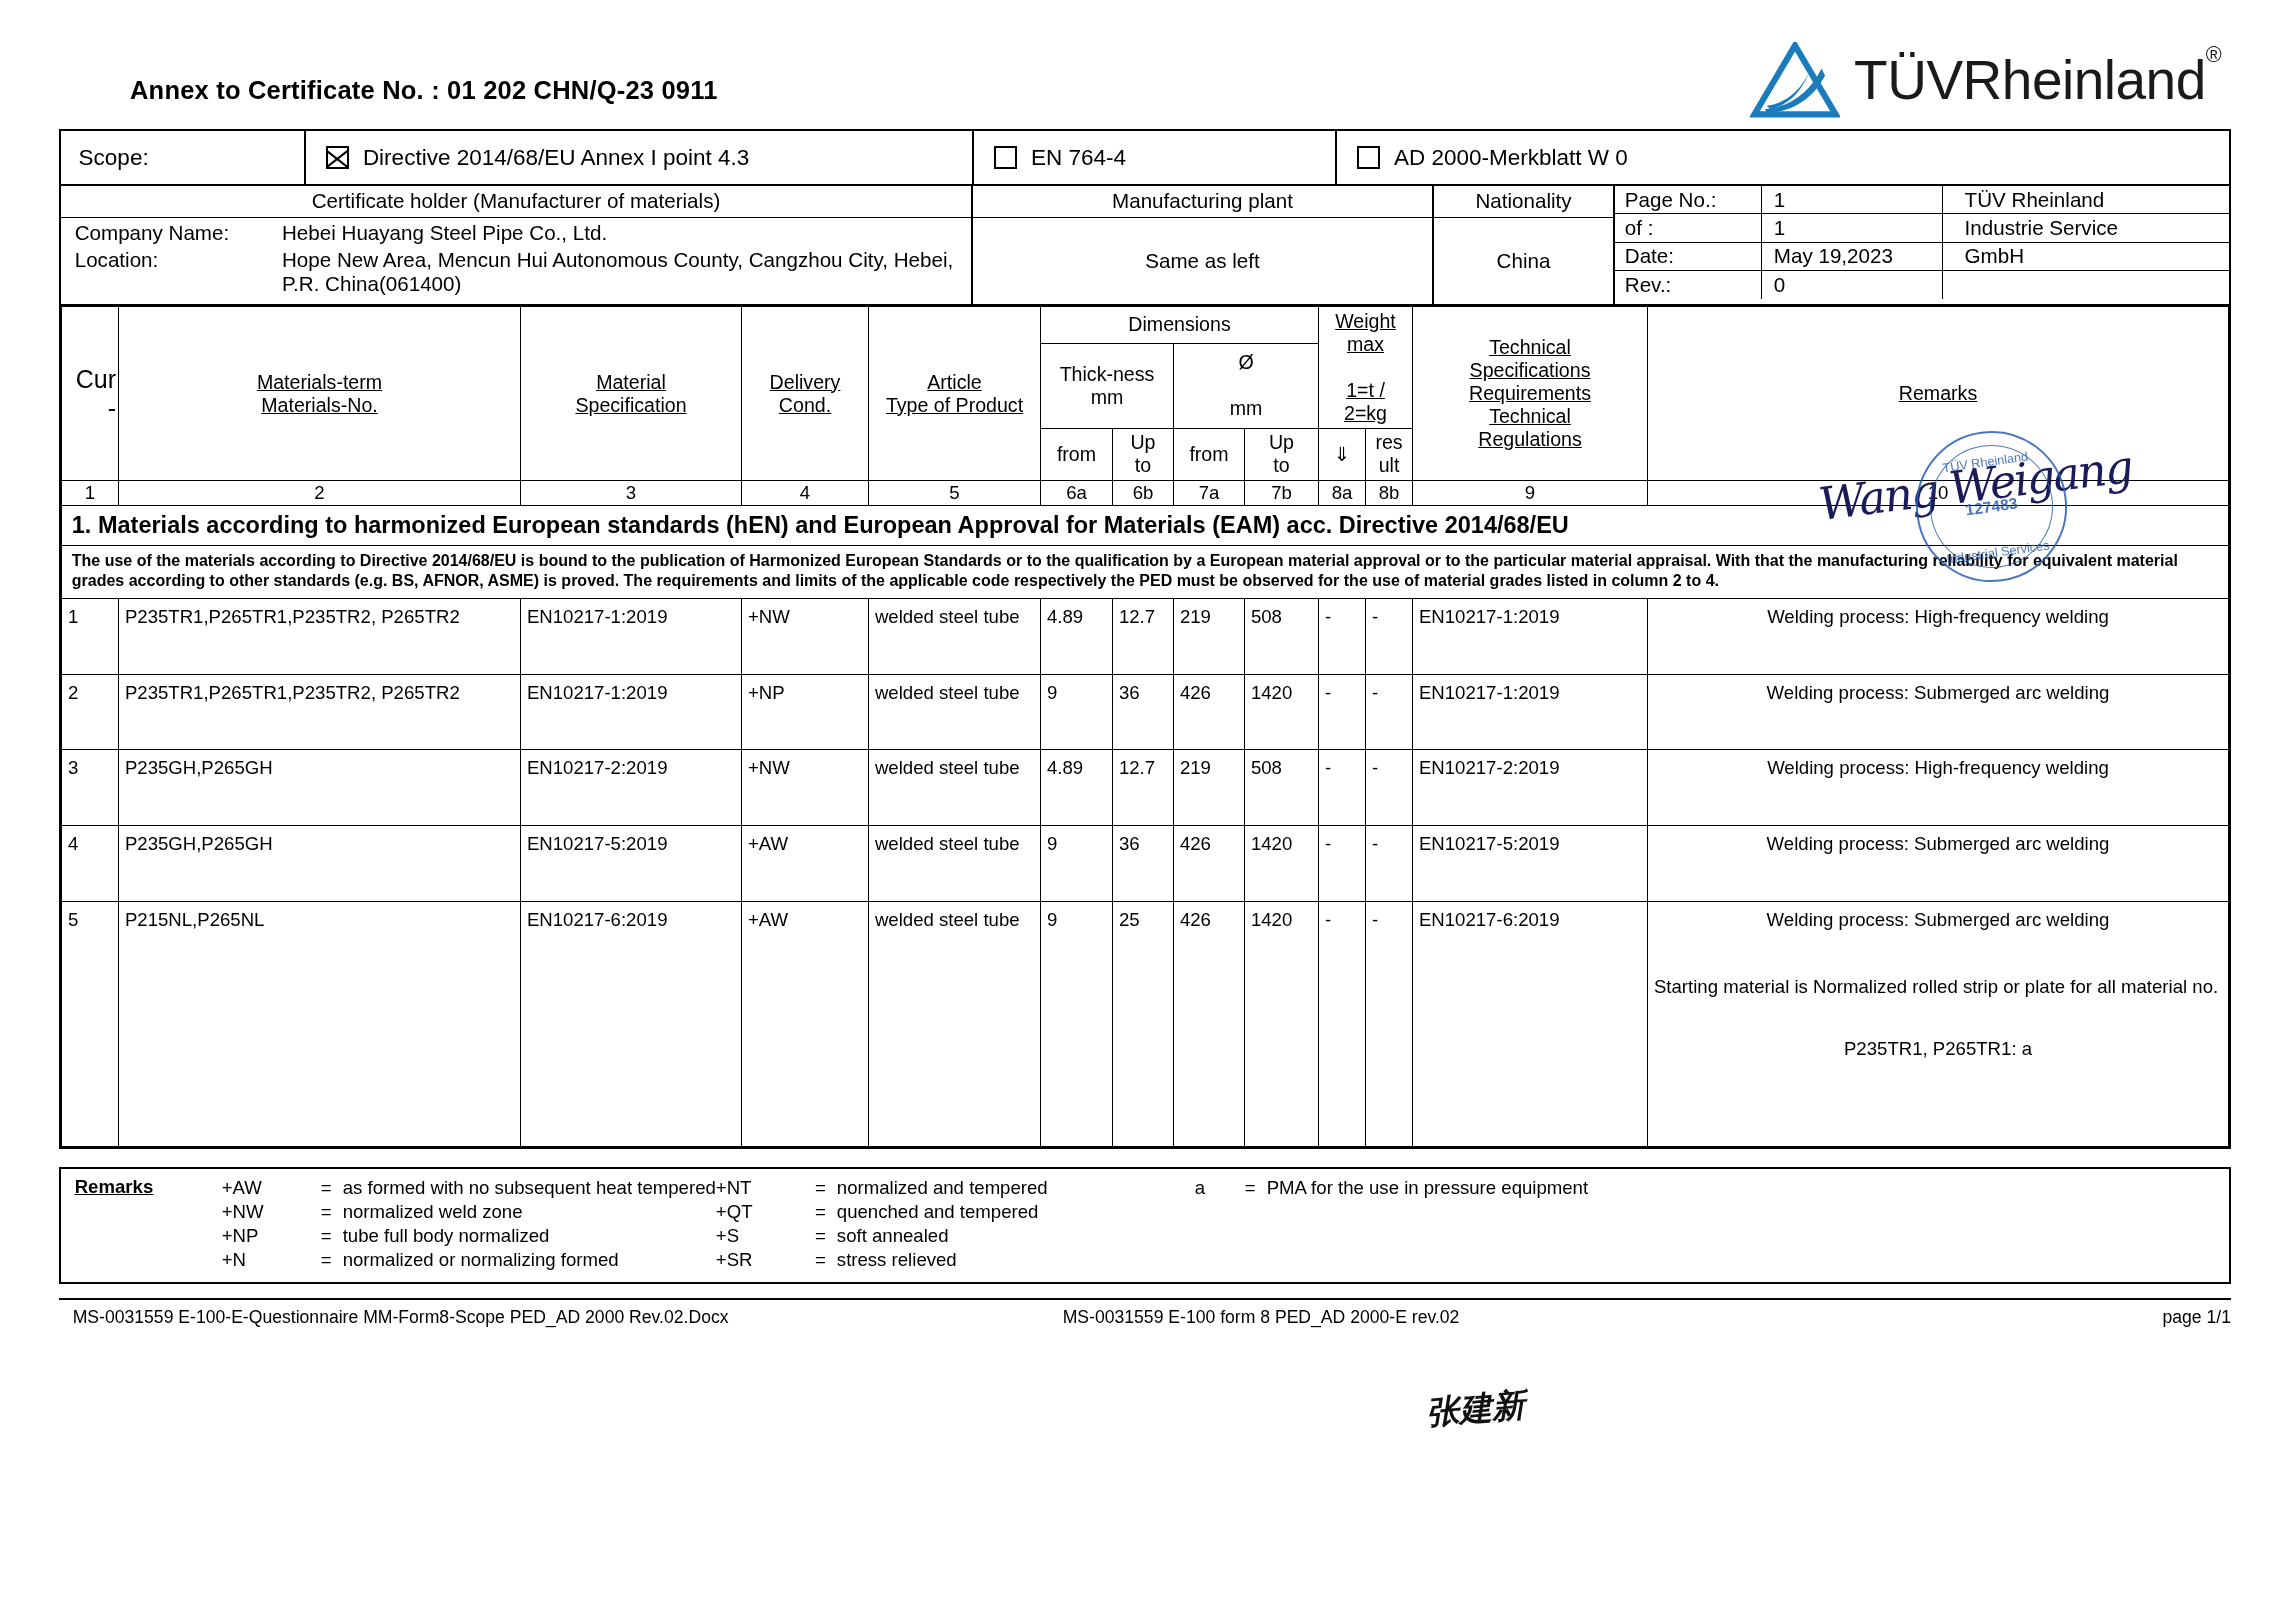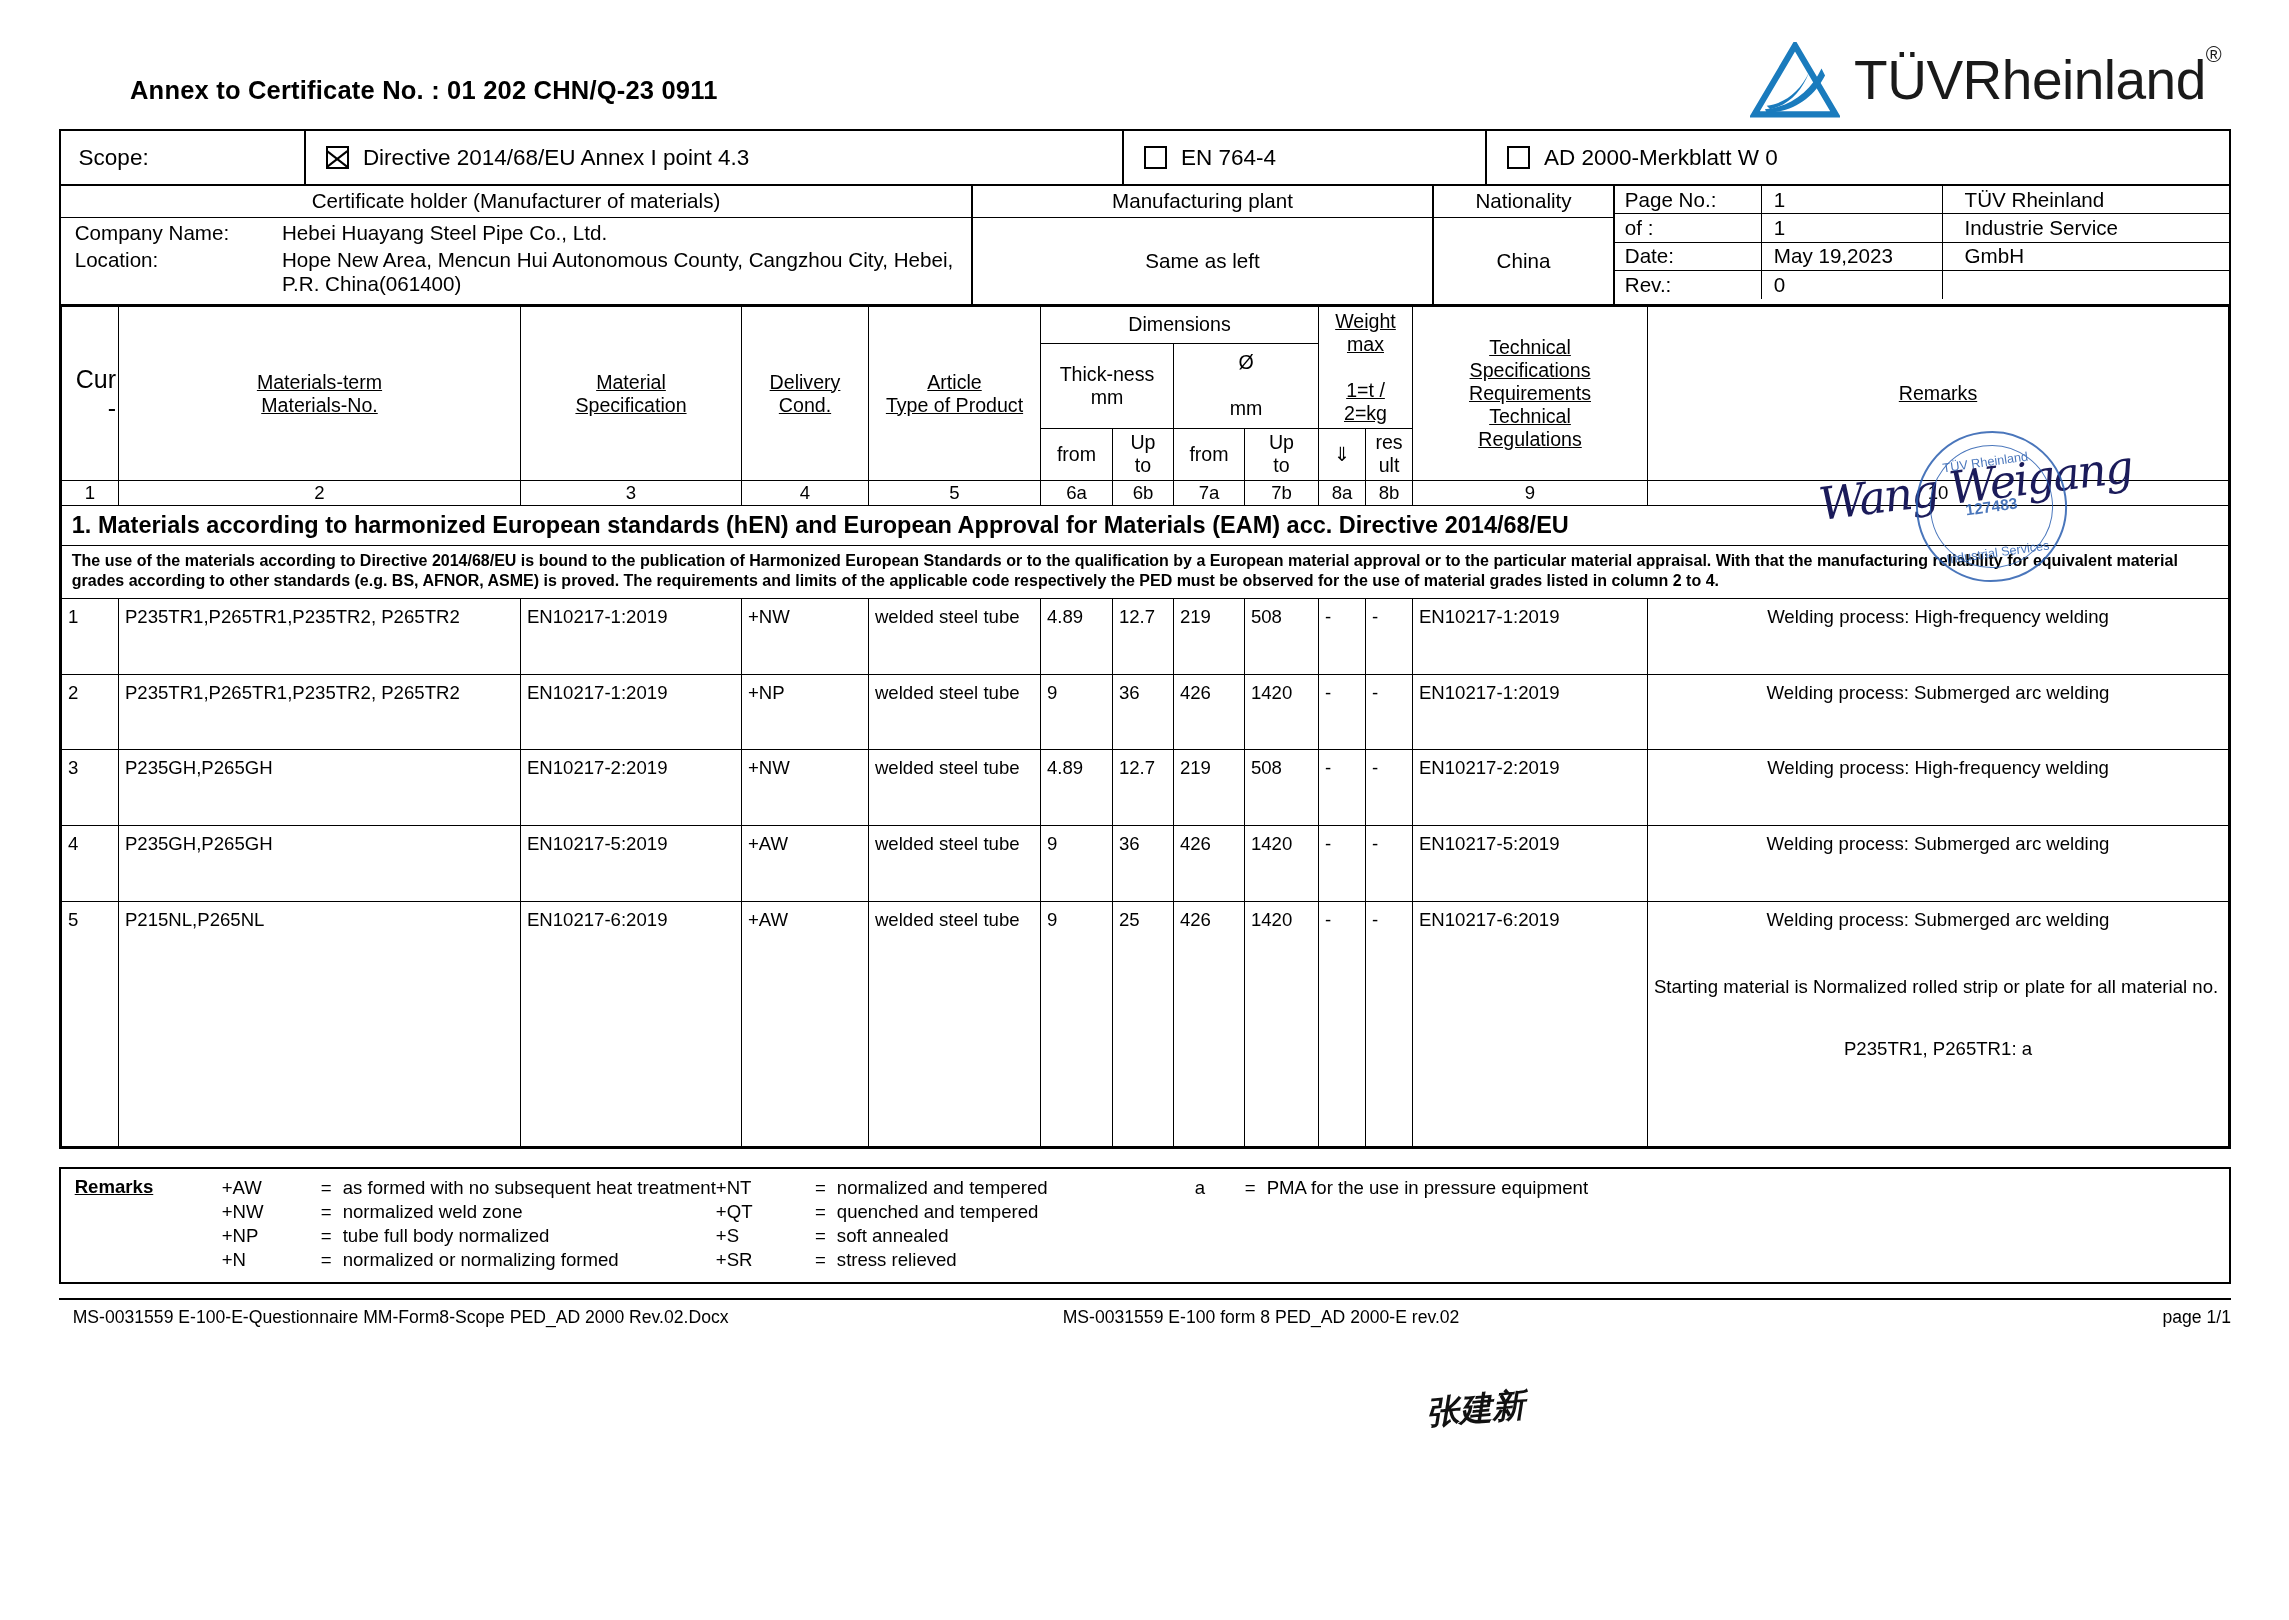--- a/index.html
+++ b/index.html
@@ -100,21 +100,21 @@
     border-right: 2px solid #000;
     box-sizing: border-box;
   }
   .scope-opt {
     display: flex;
     align-items: center;
     padding-left: 19.6px;
     font-size: 22.5px;
     box-sizing: border-box;
   }
-  .scope-opt.o1 { width: 818px; border-right: 2px solid #000; }
+  .scope-opt.o1 { width: 668px; border-right: 2px solid #000; }
   .scope-opt.o2 { width: 363px; border-right: 2px solid #000; }
   .scope-opt.o3 { flex: 1; }
   .cbox {
     width: 19.6px;
     height: 19.6px;
     border: 2px solid #000;
     display: inline-block;
     margin-right: 13.7px;
     position: relative;
     flex: 0 0 auto;
@@ -518,21 +518,21 @@
     </tbody>
       </table>
   </div>
 
   <div class="remarks">
     <div class="rm-title">Remarks</div>
     <div class="rm-col">
       <div class="rm-line">
         <span class="rm-code">+AW</span>
         <span class="rm-eq">=</span>
-        <span>as formed with no subsequent heat treatment</span>
+        <span>as formed with no subsequent heat tempered</span>
       </div>
       <div class="rm-line">
         <span class="rm-code">+NW</span>
         <span class="rm-eq">=</span>
         <span>normalized weld zone</span>
       </div>
       <div class="rm-line">
         <span class="rm-code">+NP</span>
         <span class="rm-eq">=</span>
         <span>tube full body normalized</span>

